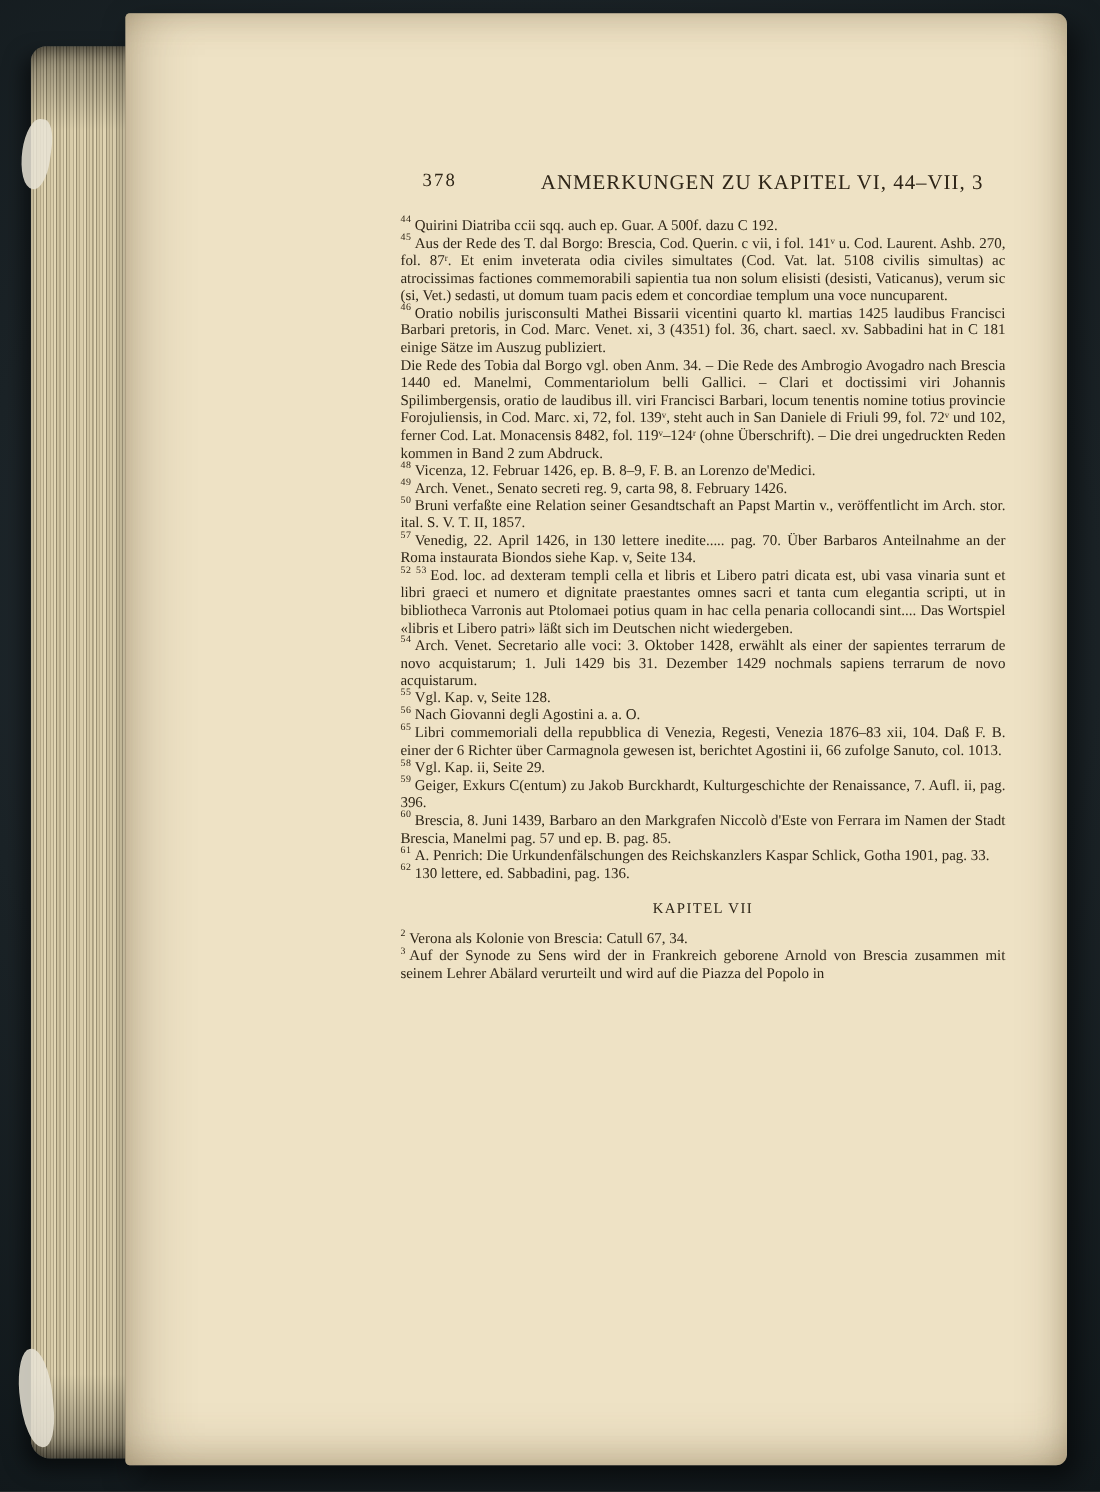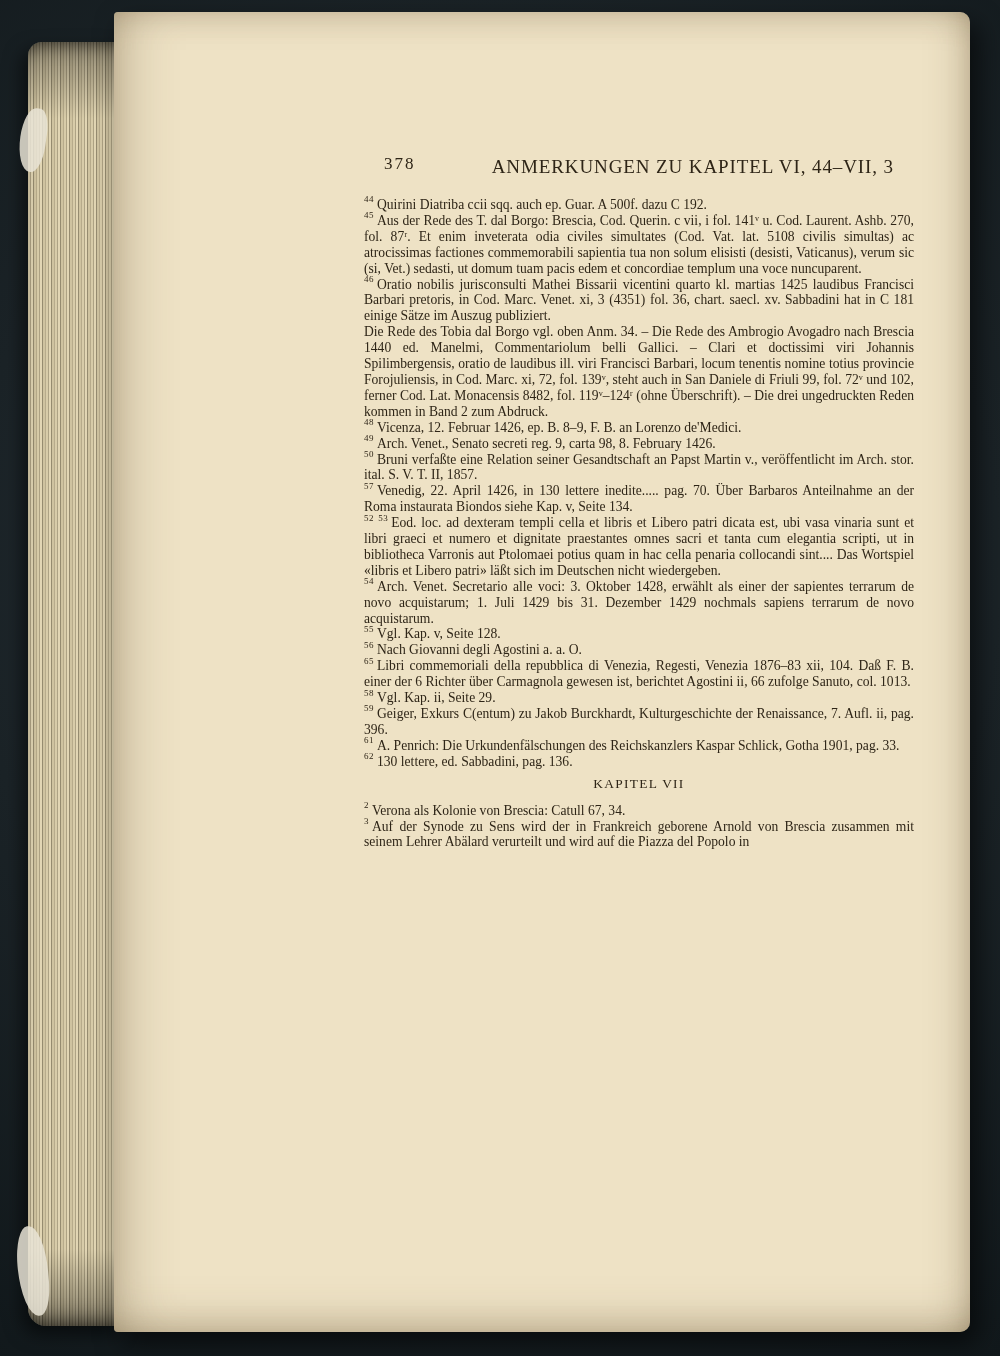--- a/index.html
+++ b/index.html
@@ -80,21 +80,21 @@
   }
   sup.fn {
     font-size: 9px;
     line-height: 0;
     position: relative;
     top: -1px;
     margin-right: 3px;
     letter-spacing: 0.5px;
   }
   .chapter-heading {
-    margin: 6px 0 11px 0;
+    margin: 17px 0 11px 0;
     text-align: center;
     font-size: 13.4px;
     font-weight: normal;
     letter-spacing: 1.3px;
   }
 </style>
 </head>
 <body>
 
 <div class="scene">
@@ -118,20 +118,21 @@
             <p class="note"><sup class="fn">49</sup><span>Arch. Venet., Senato secreti reg. 9, carta 98, 8. February 1426.</span></p>
             <p class="note"><sup class="fn">50</sup><span>Bruni verfaßte eine Relation seiner Gesandtschaft an Papst Martin v., veröffentlicht im Arch. stor. ital. S. V. T. II, 1857.</span></p>
             <p class="note"><sup class="fn">57</sup><span>Venedig, 22. April 1426, in 130 lettere inedite..... pag. 70. Über Barbaros Anteilnahme an der Roma instaurata Biondos siehe Kap. v, Seite 134.</span></p>
             <p class="note"><sup class="fn">52 53</sup><span>Eod. loc. ad dexteram templi cella et libris et Libero patri dicata est, ubi vasa vinaria sunt et libri graeci et numero et dignitate praestantes omnes sacri et tanta cum elegantia scripti, ut in bibliotheca Varronis aut Ptolomaei potius quam in hac cella penaria collocandi sint.... Das Wortspiel «libris et Libero patri» läßt sich im Deutschen nicht wiedergeben.</span></p>
             <p class="note"><sup class="fn">54</sup><span>Arch. Venet. Secretario alle voci: 3. Oktober 1428, erwählt als einer der sapientes terrarum de novo acquistarum; 1. Juli 1429 bis 31. Dezember 1429 nochmals sapiens terrarum de novo acquistarum.</span></p>
             <p class="note"><sup class="fn">55</sup><span>Vgl. Kap. v, Seite 128.</span></p>
             <p class="note"><sup class="fn">56</sup><span>Nach Giovanni degli Agostini a. a. O.</span></p>
             <p class="note"><sup class="fn">65</sup><span>Libri commemoriali della repubblica di Venezia, Regesti, Venezia 1876–83 xii, 104. Daß F. B. einer der 6 Richter über Carmagnola gewesen ist, berichtet Agostini ii, 66 zufolge Sanuto, col. 1013.</span></p>
             <p class="note"><sup class="fn">58</sup><span>Vgl. Kap. ii, Seite 29.</span></p>
             <p class="note"><sup class="fn">59</sup><span>Geiger, Exkurs C(entum) zu Jakob Burckhardt, Kulturgeschichte der Renaissance, 7. Aufl. ii, pag. 396.</span></p>
+            <p class="note"><sup class="fn">60</sup><span>Brescia, 8. Juni 1439, Barbaro an den Markgrafen Niccolò d'Este von Ferrara im Namen der Stadt Brescia, Manelmi pag. 57 und ep. B. pag. 85.</span></p>
             <p class="note"><sup class="fn">61</sup><span>A. Penrich: Die Urkundenfälschungen des Reichskanzlers Kaspar Schlick, Gotha 1901, pag. 33.</span></p>
             <p class="note"><sup class="fn">62</sup><span>130 lettere, ed. Sabbadini, pag. 136.</span></p>
           </div>
         <h2 class="chapter-heading">KAPITEL VII</h2>
         <div class="notes" id="chapter-notes-block">
             <p class="note"><sup class="fn">2</sup><span>Verona als Kolonie von Brescia: Catull 67, 34.</span></p>
             <p class="note"><sup class="fn">3</sup><span>Auf der Synode zu Sens wird der in Frankreich geborene Arnold von Brescia zusammen mit seinem Lehrer Abälard verurteilt und wird auf die Piazza del Popolo in</span></p>
           </div>
       </div>
     </div>

